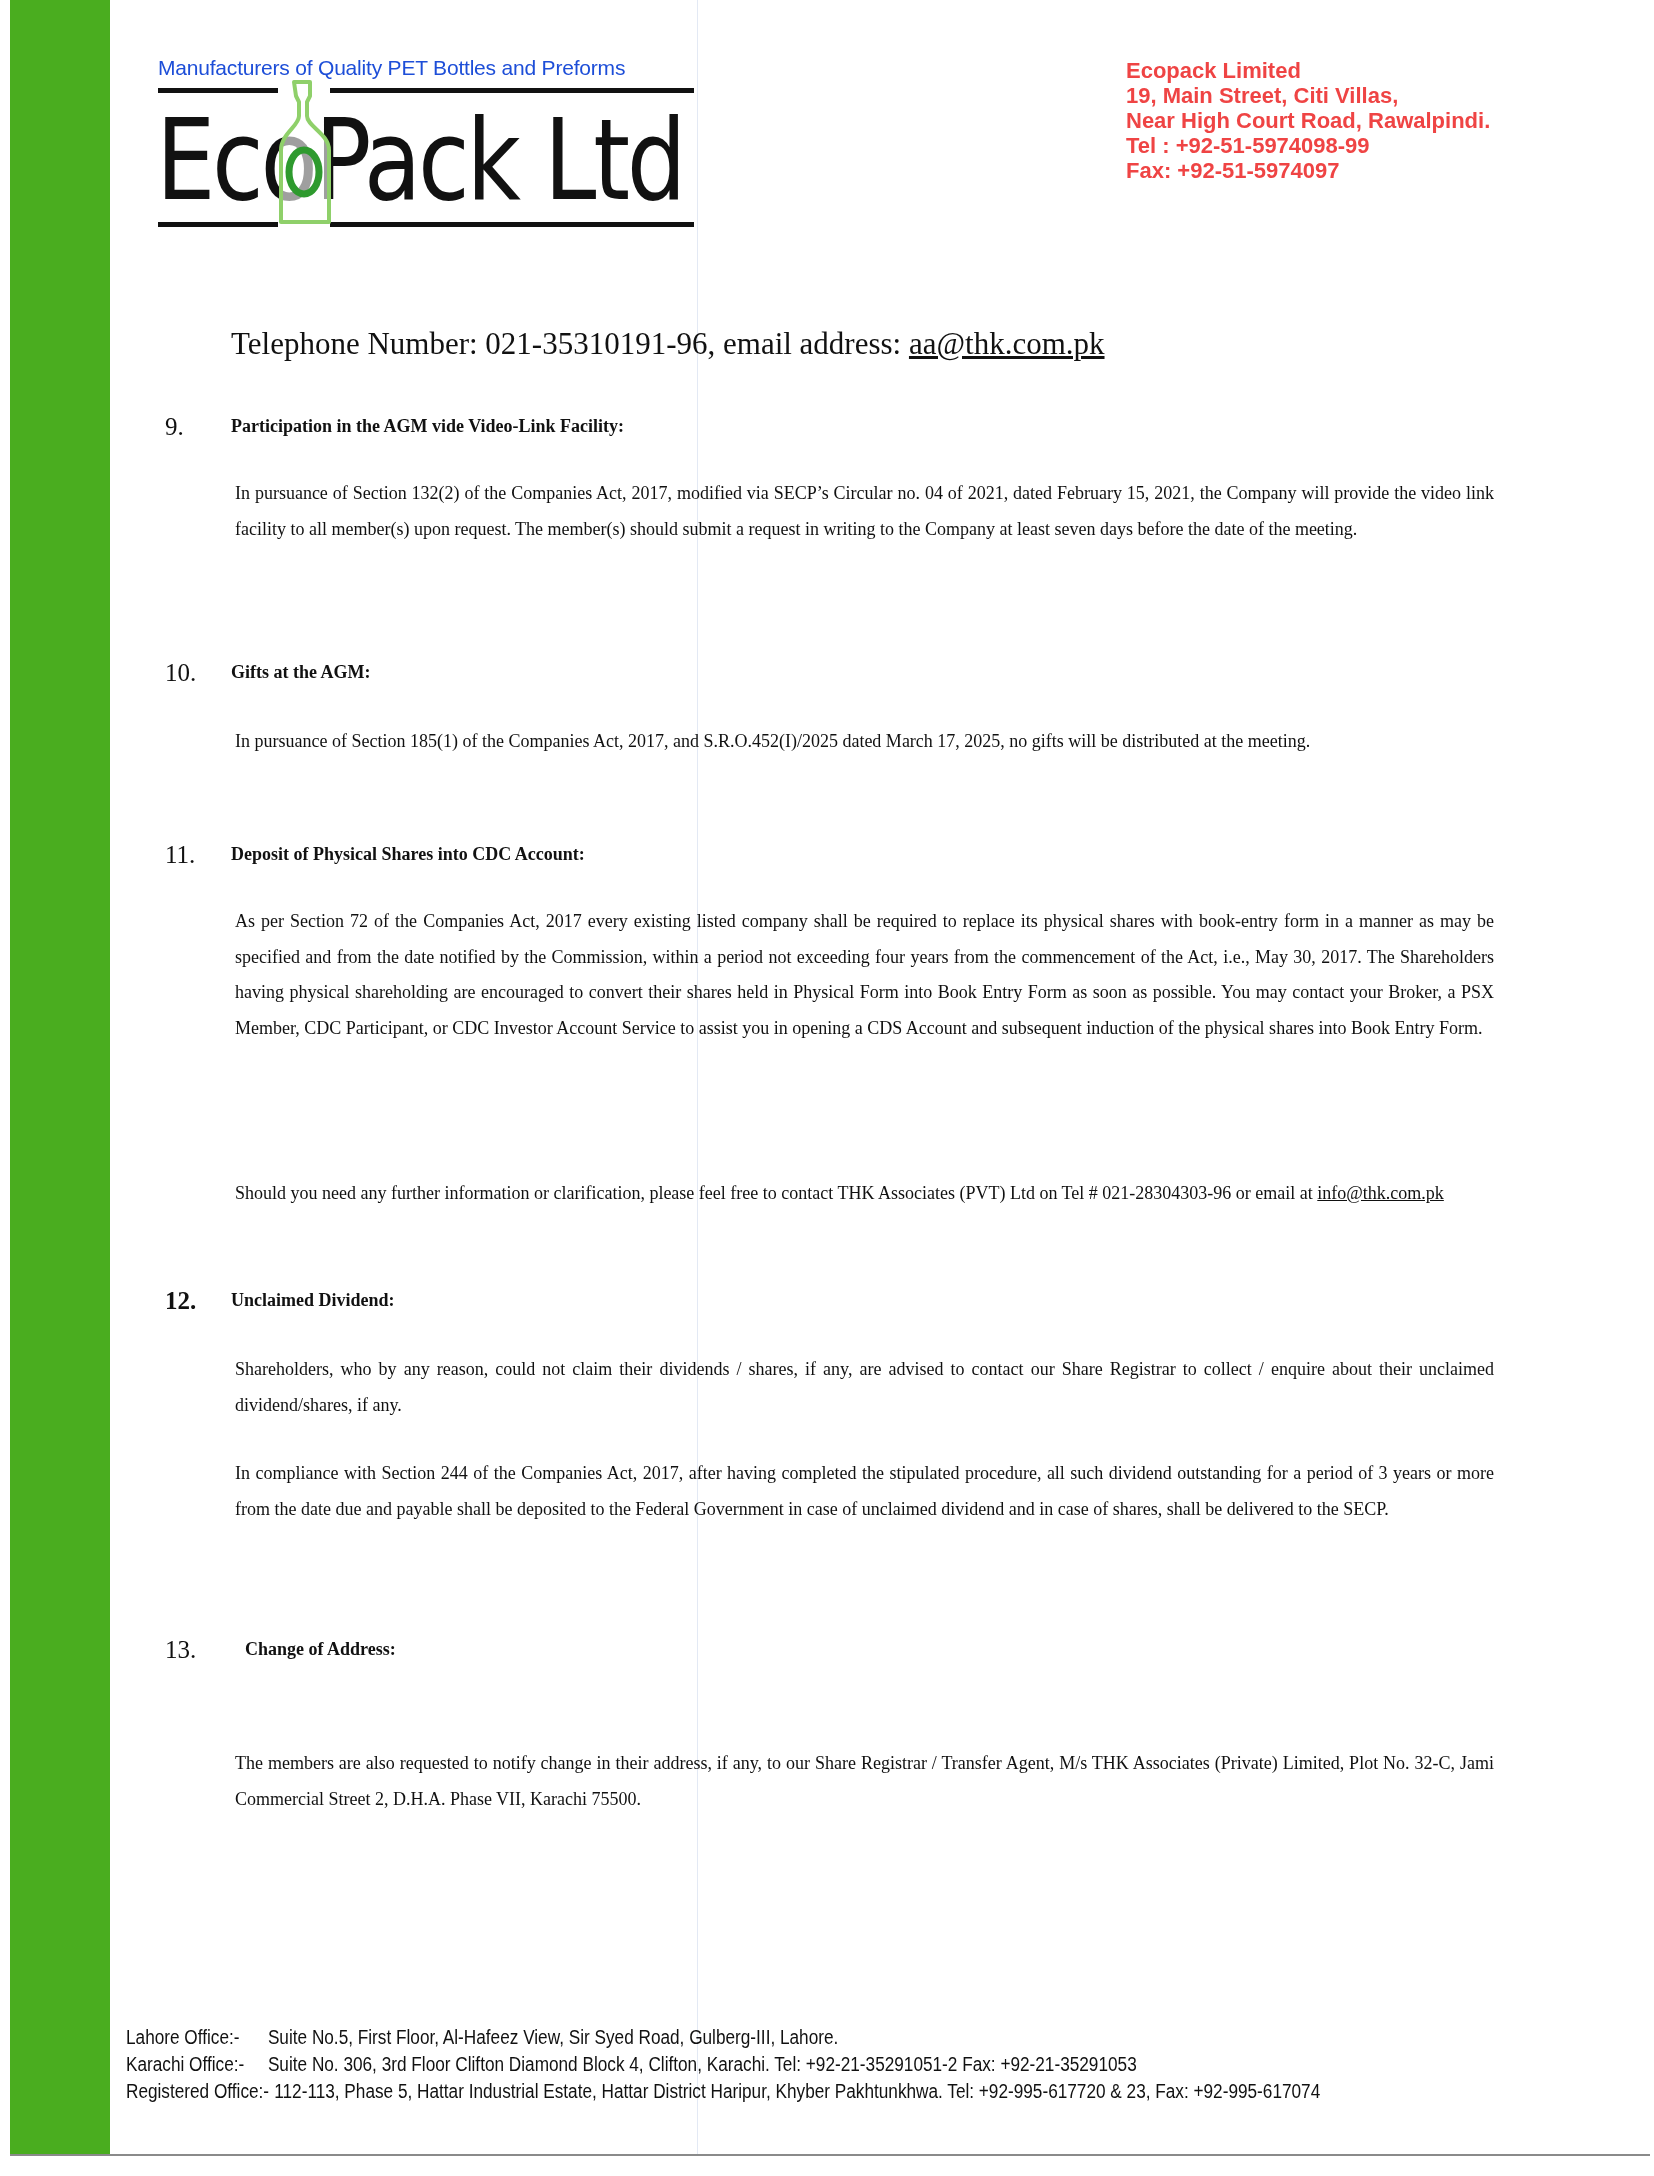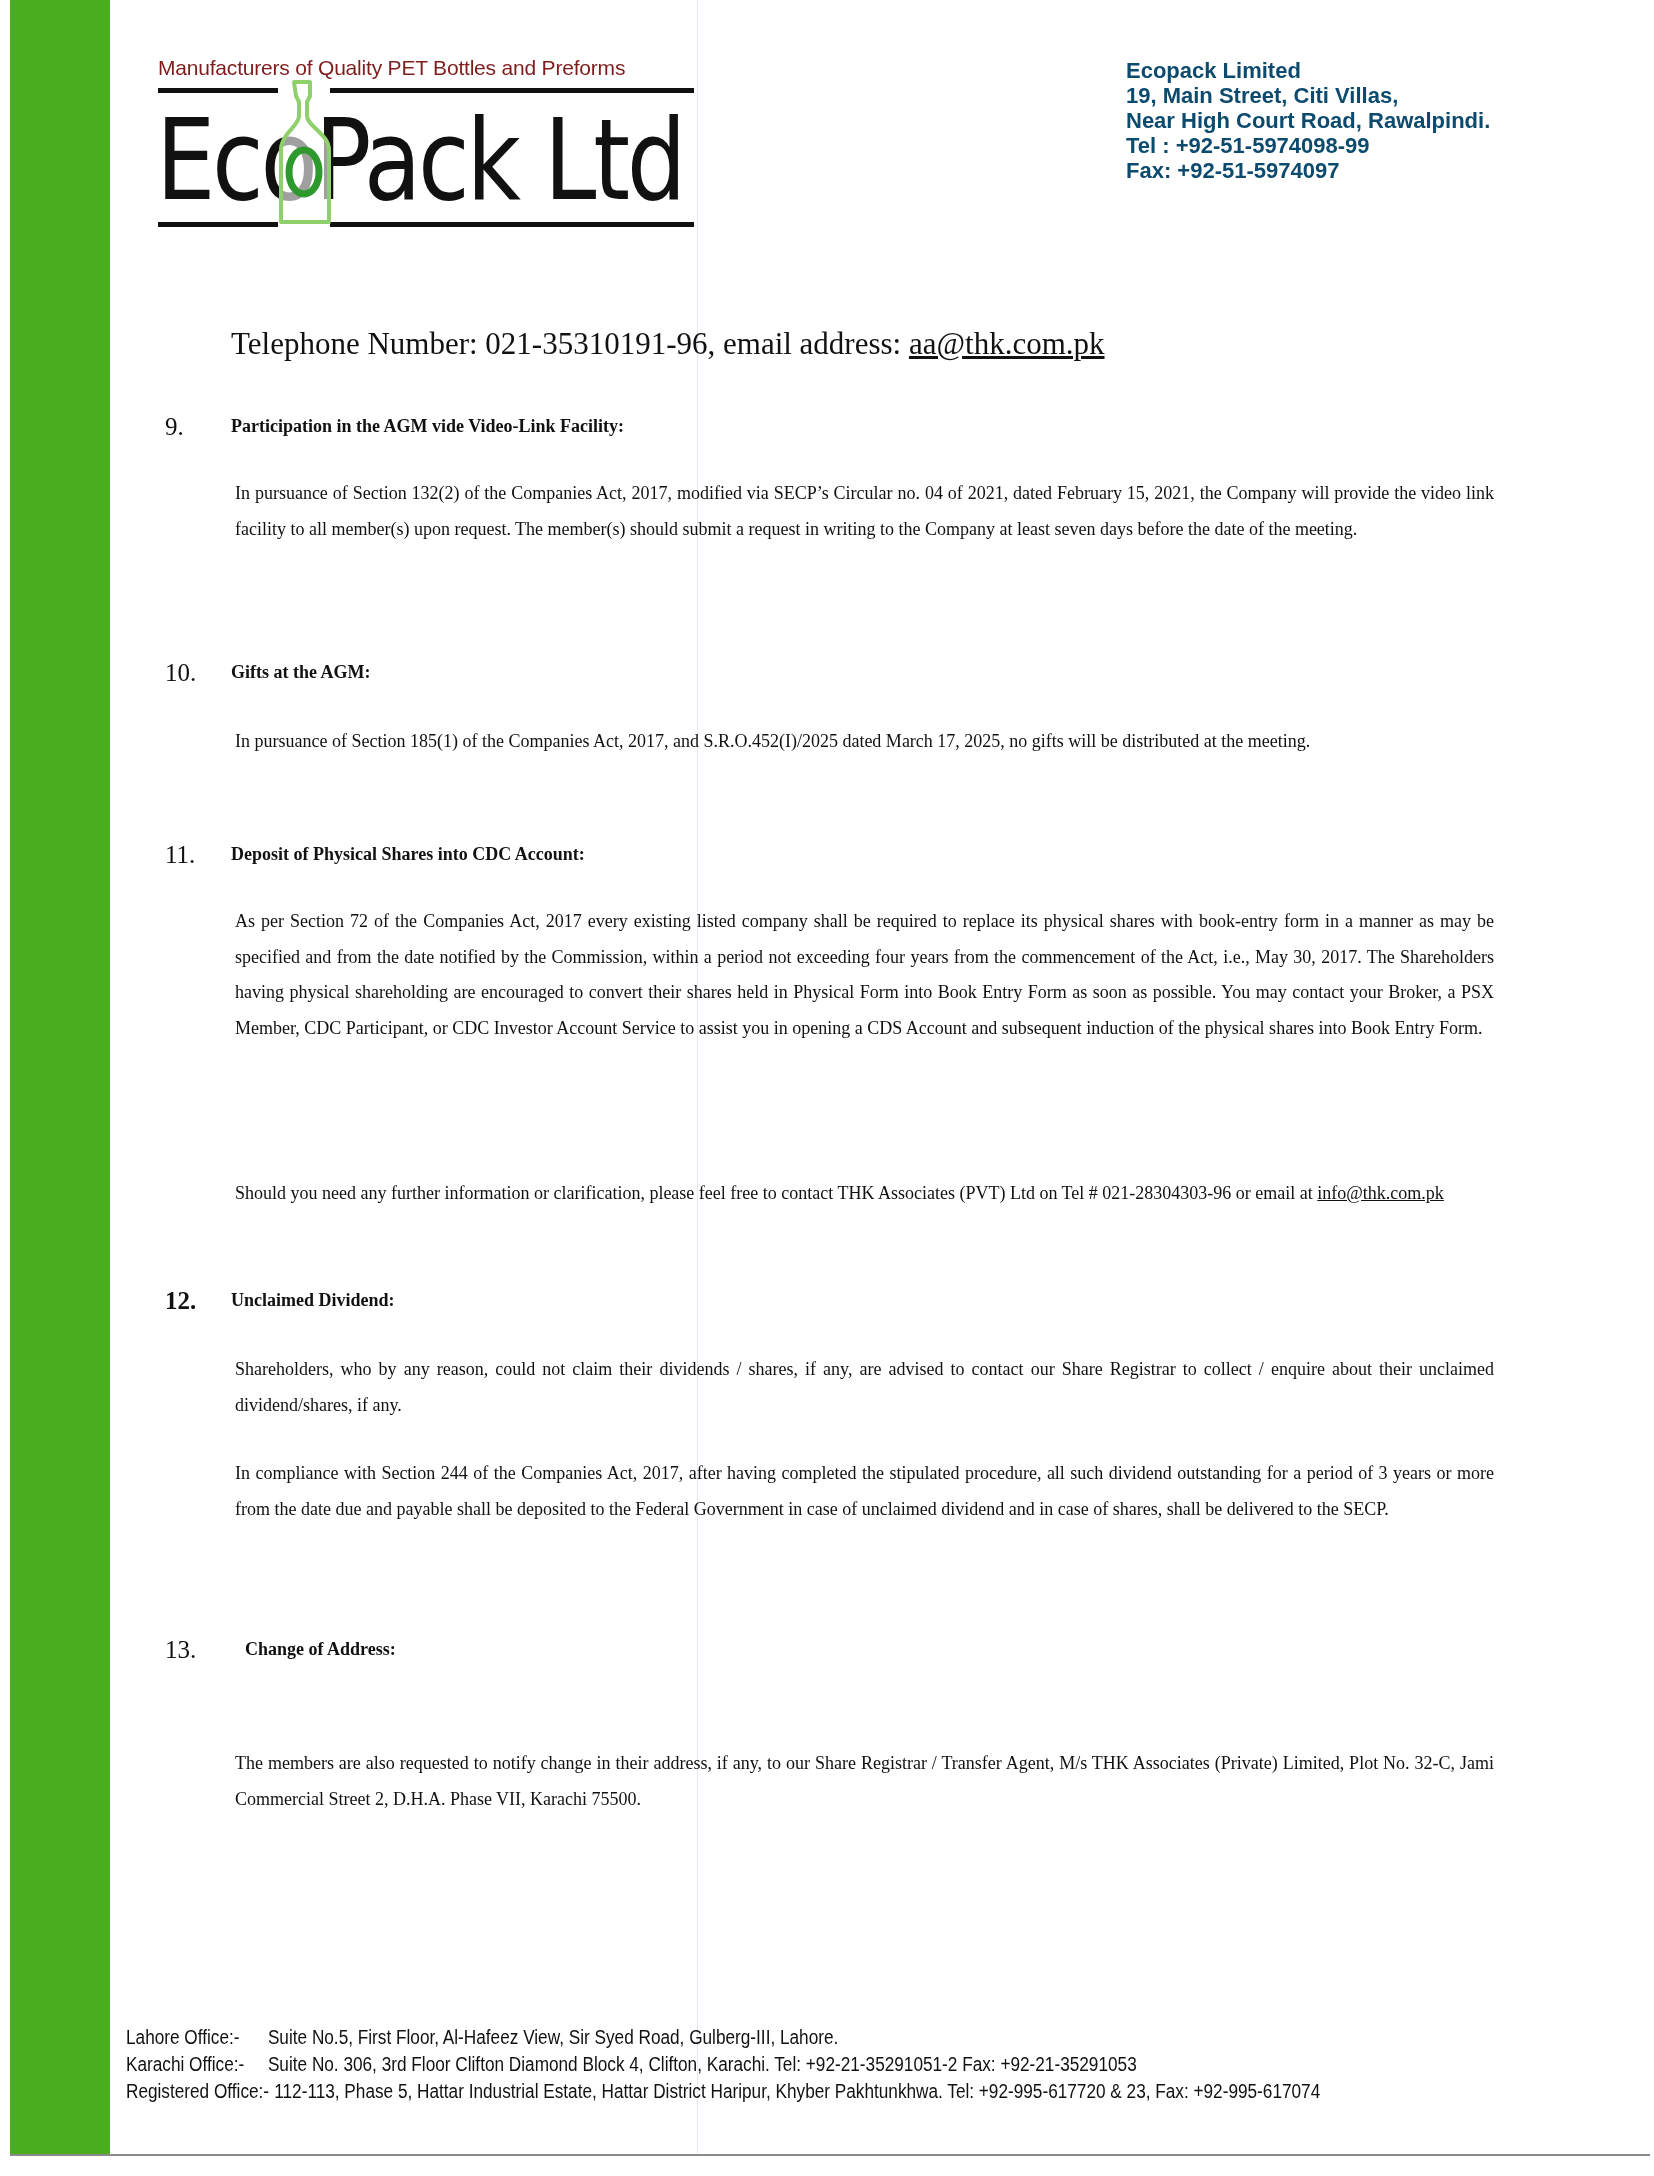--- a/index.html
+++ b/index.html
@@ -17,35 +17,35 @@
     background: #8a8a8a;
   }
   .fold-line {
     position: absolute; left: 697px; top: 0; width: 1px; height: 2155px;
     background: #e3e9f4;
   }
   
   .logo { position: absolute; left: 158px; top: 56px; width: 540px; height: 180px; }
   .tagline {
     position: absolute; left: 0; top: 0; font-family: "Liberation Sans", sans-serif;
-    font-size: 21px; color: #7f1d1d; white-space: nowrap; letter-spacing: -0.2px;
+    font-size: 21px; color: #1d4ed8; white-space: nowrap; letter-spacing: -0.2px;
   }
   .logo-rule { position: absolute; height: 5px; background: #111; }
   .logo-text {
     position: absolute; left: -2px; top: 48px;
     font-family: "DejaVu Sans", sans-serif; font-size: 112px; line-height: 1;
     letter-spacing: -4px; color: #111; white-space: nowrap;
     transform: scaleX(0.84); transform-origin: left top;
   }
   .bottle { position: absolute; left: 114px; top: 24px; width: 64px; height: 150px; }
   
   .address {
     position: absolute; left: 1126px; top: 58px;
     font-family: "Liberation Sans", sans-serif; font-weight: bold;
-    font-size: 22px; line-height: 25px; color: #0c4a6e;
+    font-size: 22px; line-height: 25px; color: #ef4444;
   }
   .address div { white-space: nowrap; }
   
   .content { position: absolute; left: 0; top: 0; width: 1654px; }
   .line {
     position: absolute; left: 231px; font-size: 31px; line-height: 35px; white-space: nowrap;
   }
   .para {
     position: absolute; left: 235px; width: 1259px; font-size: 18px; line-height: 35.5px;
   }

